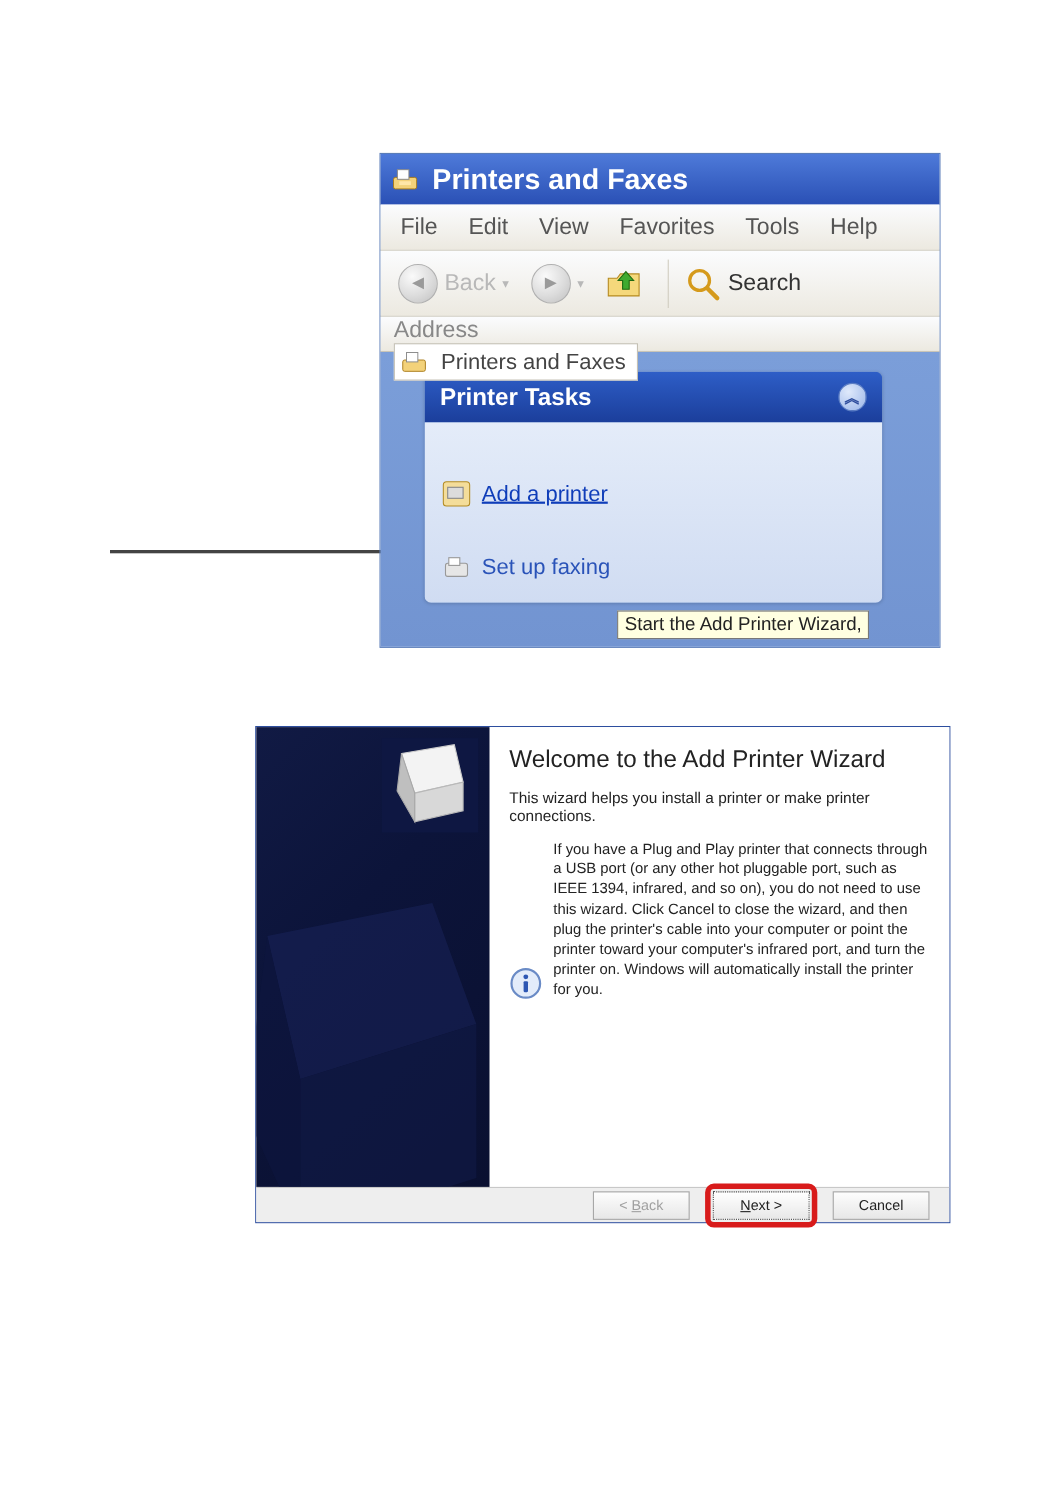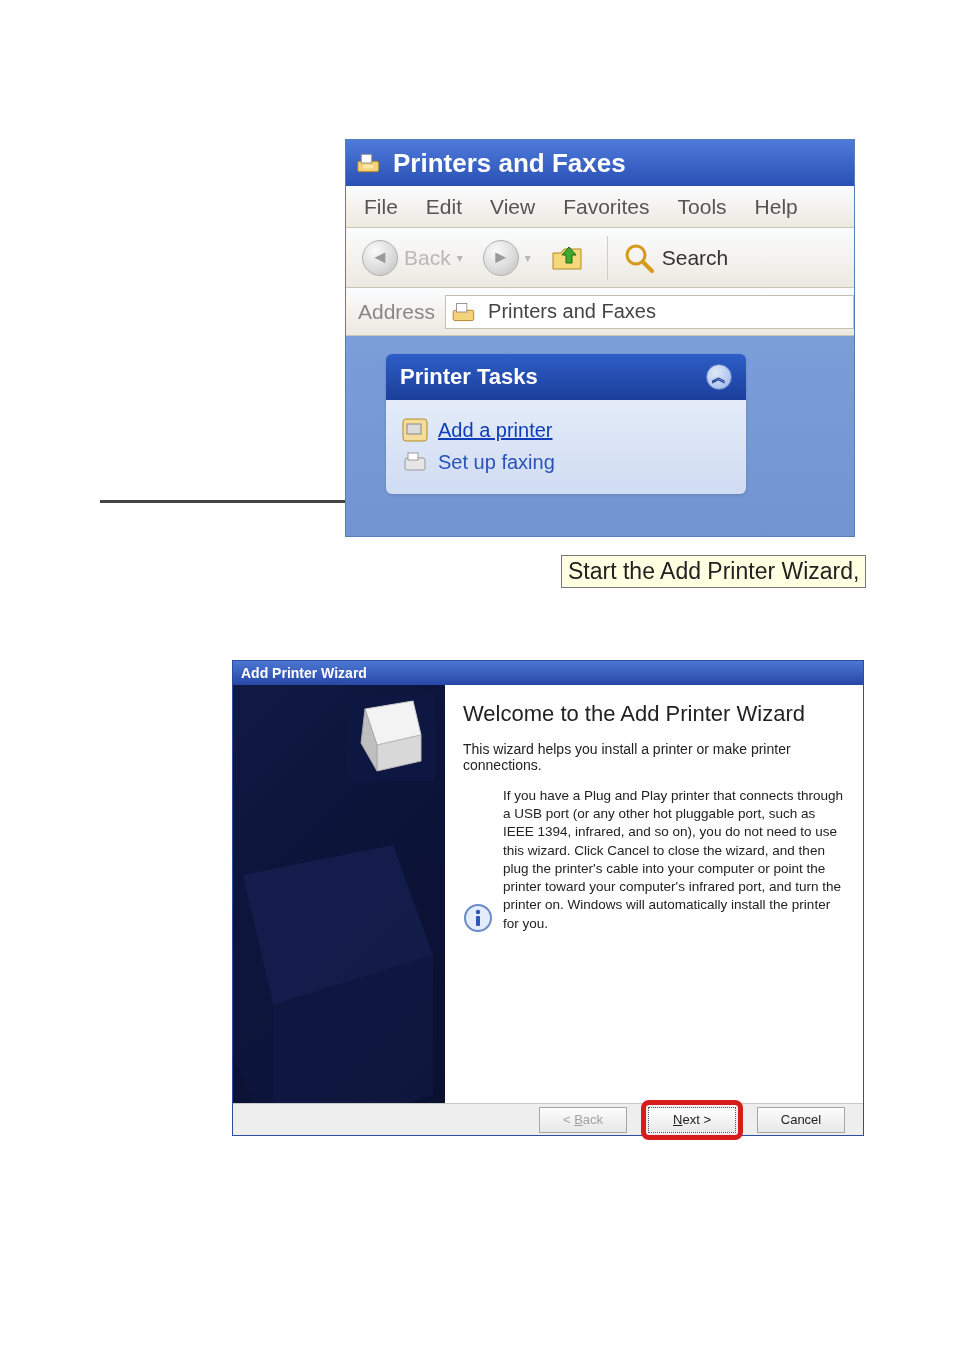--- a/index.html
+++ b/index.html
@@ -75,41 +75,41 @@
     width:34px; height:34px;
   }
   .tb-icon-magnifier svg { width:100%; height:100%; }
   .tb-sep {
     width:1px; height:44px; background:#d0ccc0; margin:0 8px;
   }
 
   .pf-addressbar {
     background: linear-gradient(to bottom, #fbfcfe, #ece9e0);
     border-bottom: 1px solid #c9c5b8;
-    height: 48px;
-    display:flex; align-items:center; padding-left:12px;
-    font-size:21px; color:#888;
+    height: 32px;
+    display:flex; align-items:flex-start; padding-left:12px;
+    font-size:21px; color:#888;flex-direction:column;
   }
   .pf-addressbar .addr-label { margin-right:10px; }
   .pf-addressbar .addr-value {
     display:flex; align-items:center; gap:8px;
     border:1px solid #c4c0b4; padding:4px 10px 4px 6px; background:#fff; color:#444;
     font-size:20px;
     flex:1;
   }
   .pf-addressbar .addr-icon { width:28px; height:24px; }
   .pf-addressbar .addr-icon svg { width:100%; height:100%; }
 
   .pf-content {
     background: linear-gradient(to bottom, #7b9ed9, #7294d1);
     padding: 18px 20px 40px 20px;
     min-height: 200px;
   }
   .task-panel {
-    width: 360px;
+    width: 416px;
     border-radius: 6px;
     overflow:hidden;
     box-shadow: 0 1px 3px rgba(0,0,0,.15);
     margin-left:20px;
   }
   .task-header {
     background: linear-gradient(to bottom, #2e5ec7, #1b3e9b);
     color:#fff; font-weight:bold; font-size:22px;
     padding:10px 14px;
     display:flex; justify-content:space-between; align-items:center;
@@ -120,21 +120,21 @@
     border:1px solid #5b7dc4;
     display:flex; align-items:center; justify-content:center;
     font-size:15px; color:#2c4b9c;
   }
   .task-body {
     background: linear-gradient(to bottom, #e4ecf9, #d0dcf2);
     padding:14px 12px 16px 12px;
   }
   .task-item {
     display:flex; align-items:center; gap:10px;
-    padding:4px 4px; font-size:20px;
+    padding:4px 4px; font-size:20px;margin-top:35px;
   }
   .task-item a {
     color:#0f3db9; text-decoration:underline;
   }
   .task-item span.task-text { color:#2a53b8; }
   .task-icon { width:26px; height:24px; display:inline-block; }
   .task-icon svg { width:100%; height:100%; }
 
   .arrow-line {
     position:absolute;
@@ -146,21 +146,21 @@
     width:0; height:0;
     border-top:14px solid transparent;
     border-bottom:14px solid transparent;
     border-left:30px solid #d81b1b;
   }
 
   .tooltip {
     position:absolute;
     top:555px; left:561px;
     background:#ffffe1; border:1px solid #787878;
-    font-size:23px; padding:2px 6px; color:#222;
+    font-size:17px; padding:2px 6px; color:#222;
     white-space:nowrap;
   }
 
   
   .wizard {
     position:absolute;
     top:660px; left:232px;
     width:632px;
     border:1px solid #2d4e9e;
   }
@@ -323,23 +323,20 @@
           <span class="task-text">Set up faxing</span>
         </div>
       </div>
     </div>
   </div>
 </div>
 
 <div class="tooltip">Start the Add Printer Wizard,</div>
 
 <div class="wizard">
-  <div class="wiz-titlebar">
-    <span>Add Printer Wizard</span>
-  </div>
   <div class="wiz-body">
     <div class="wiz-side">
       <span class="printer-badge">
         <svg viewBox="0 0 88 86">
           <rect x="0" y="0" width="88" height="86" fill="#0e1742"></rect>
           <polygon points="18,14 66,6 74,40 30,50" fill="#f3f3f3" stroke="#ccc"></polygon>
           <polygon points="30,50 74,40 74,66 30,76" fill="#d8d8d8" stroke="#b8b8b8"></polygon>
           <polygon points="18,14 30,50 30,76 14,48" fill="#bfbfbf" stroke="#a9a9a9"></polygon>
         </svg>
       </span>

